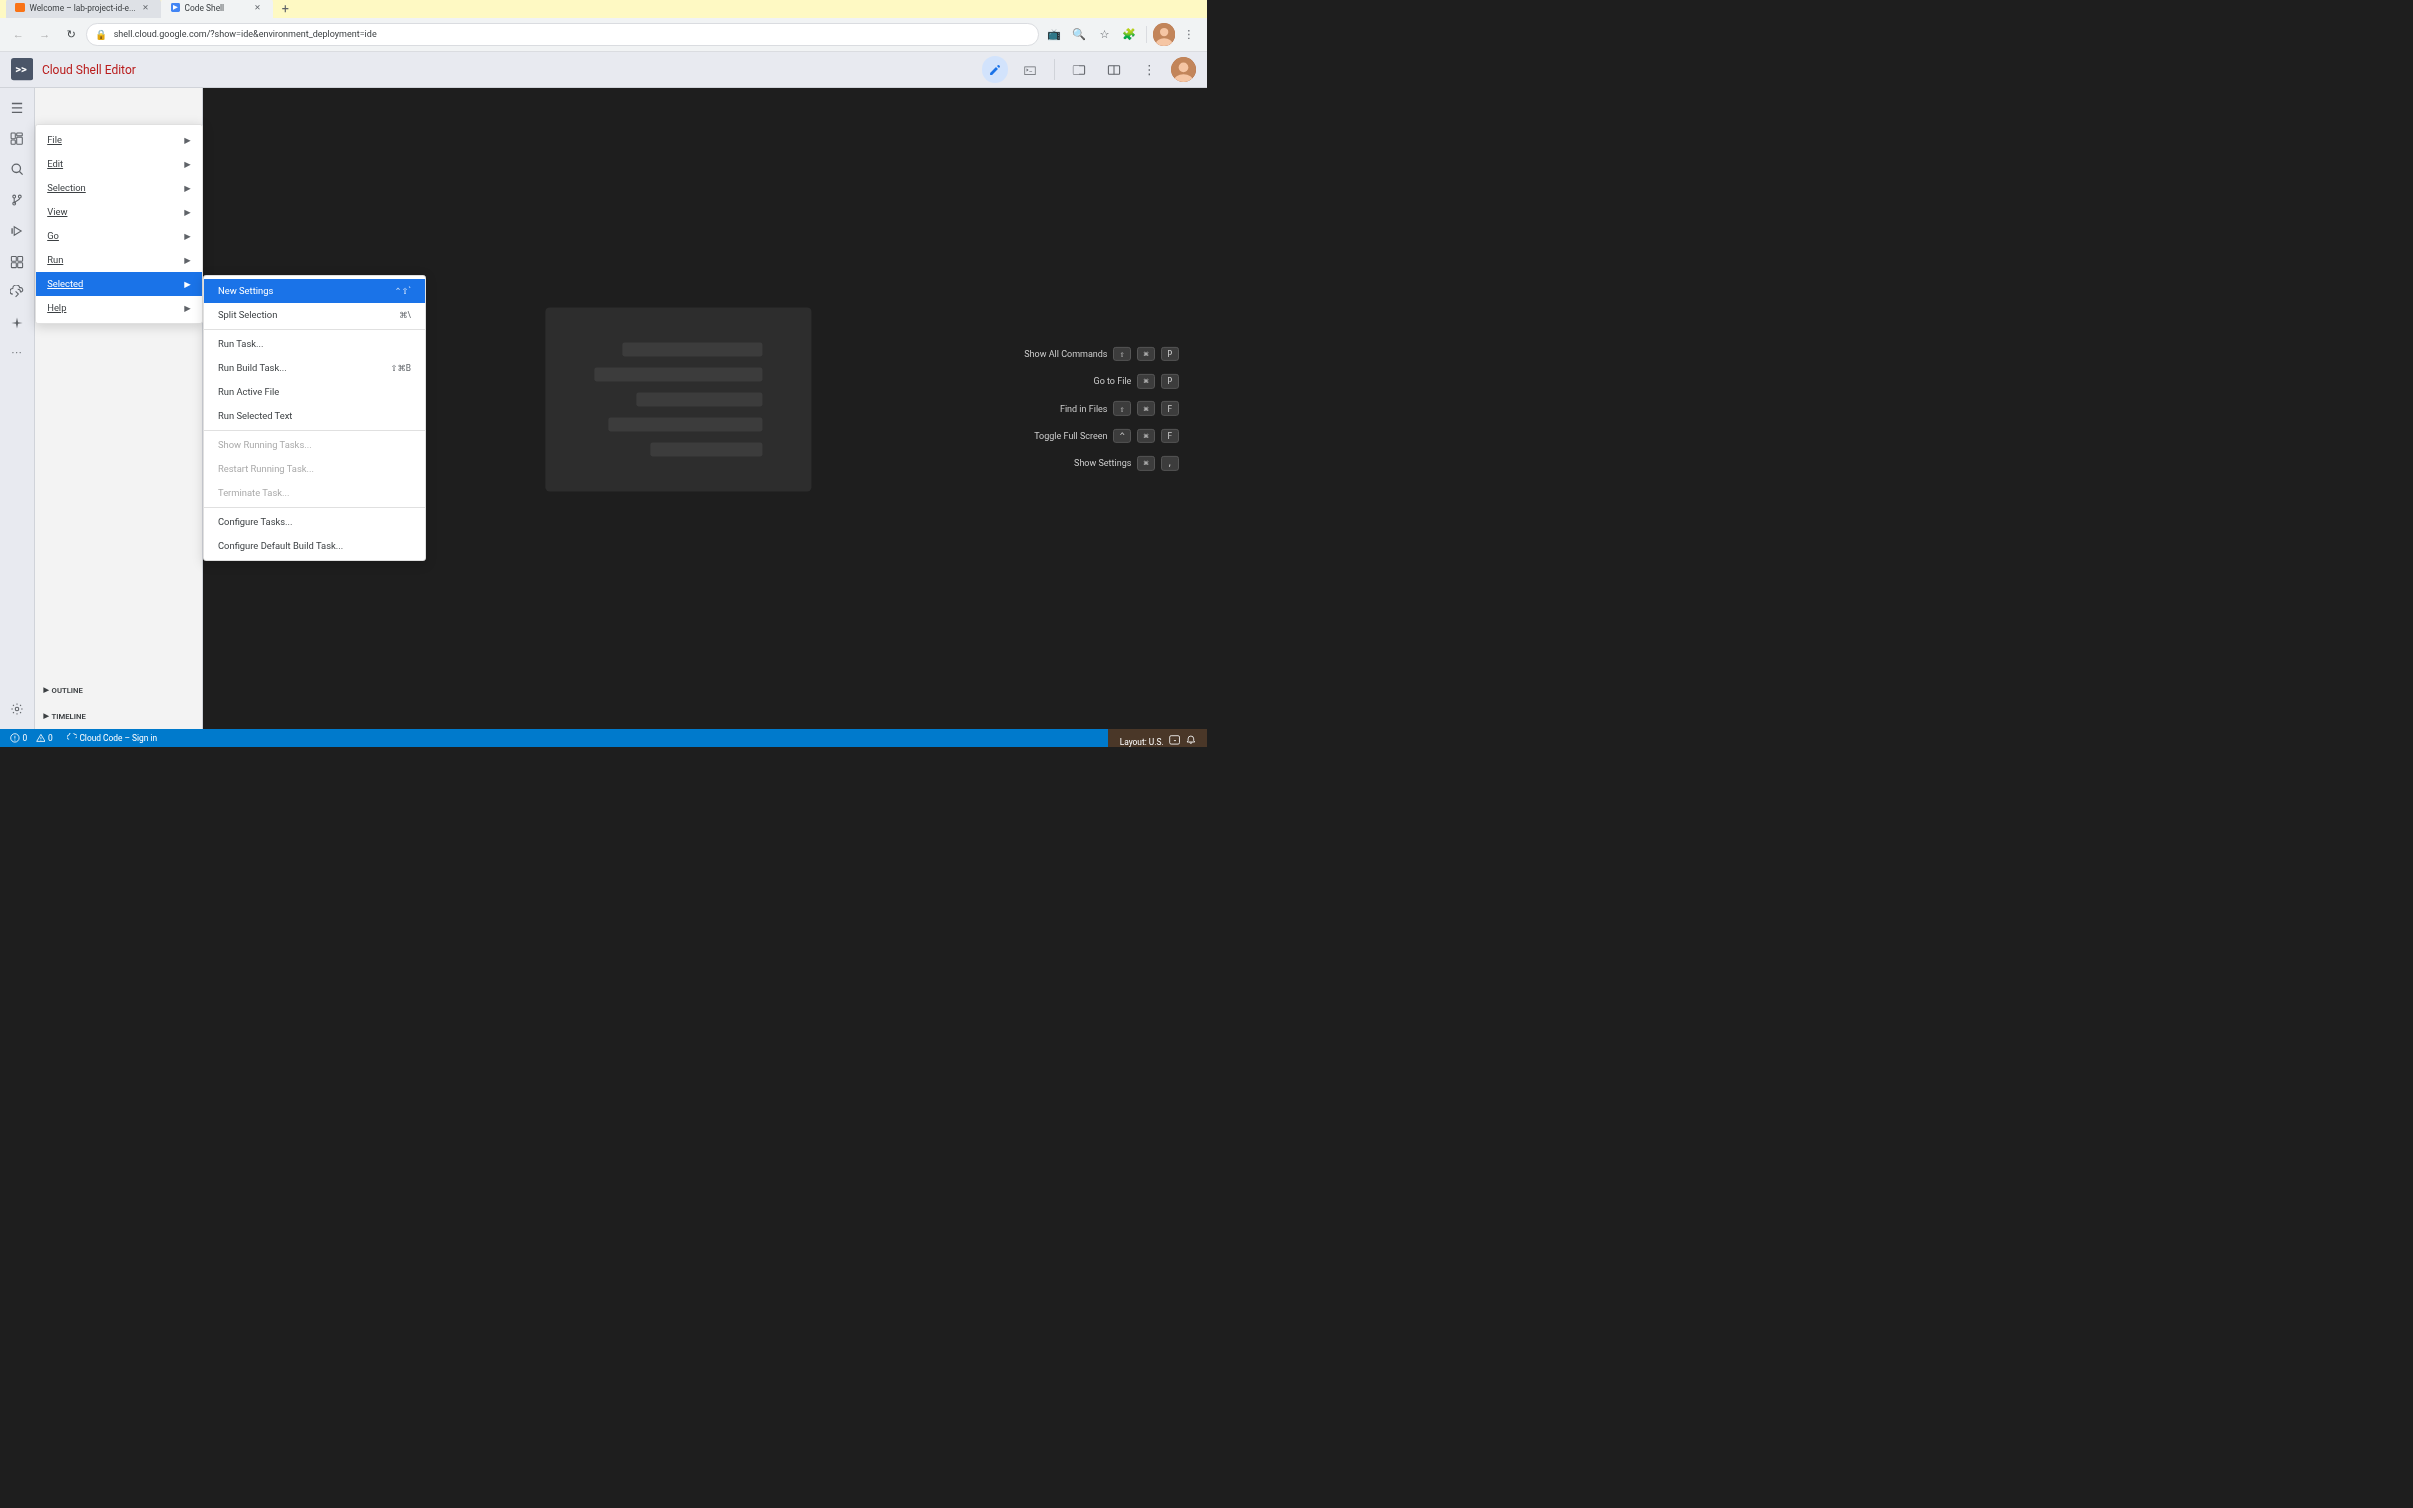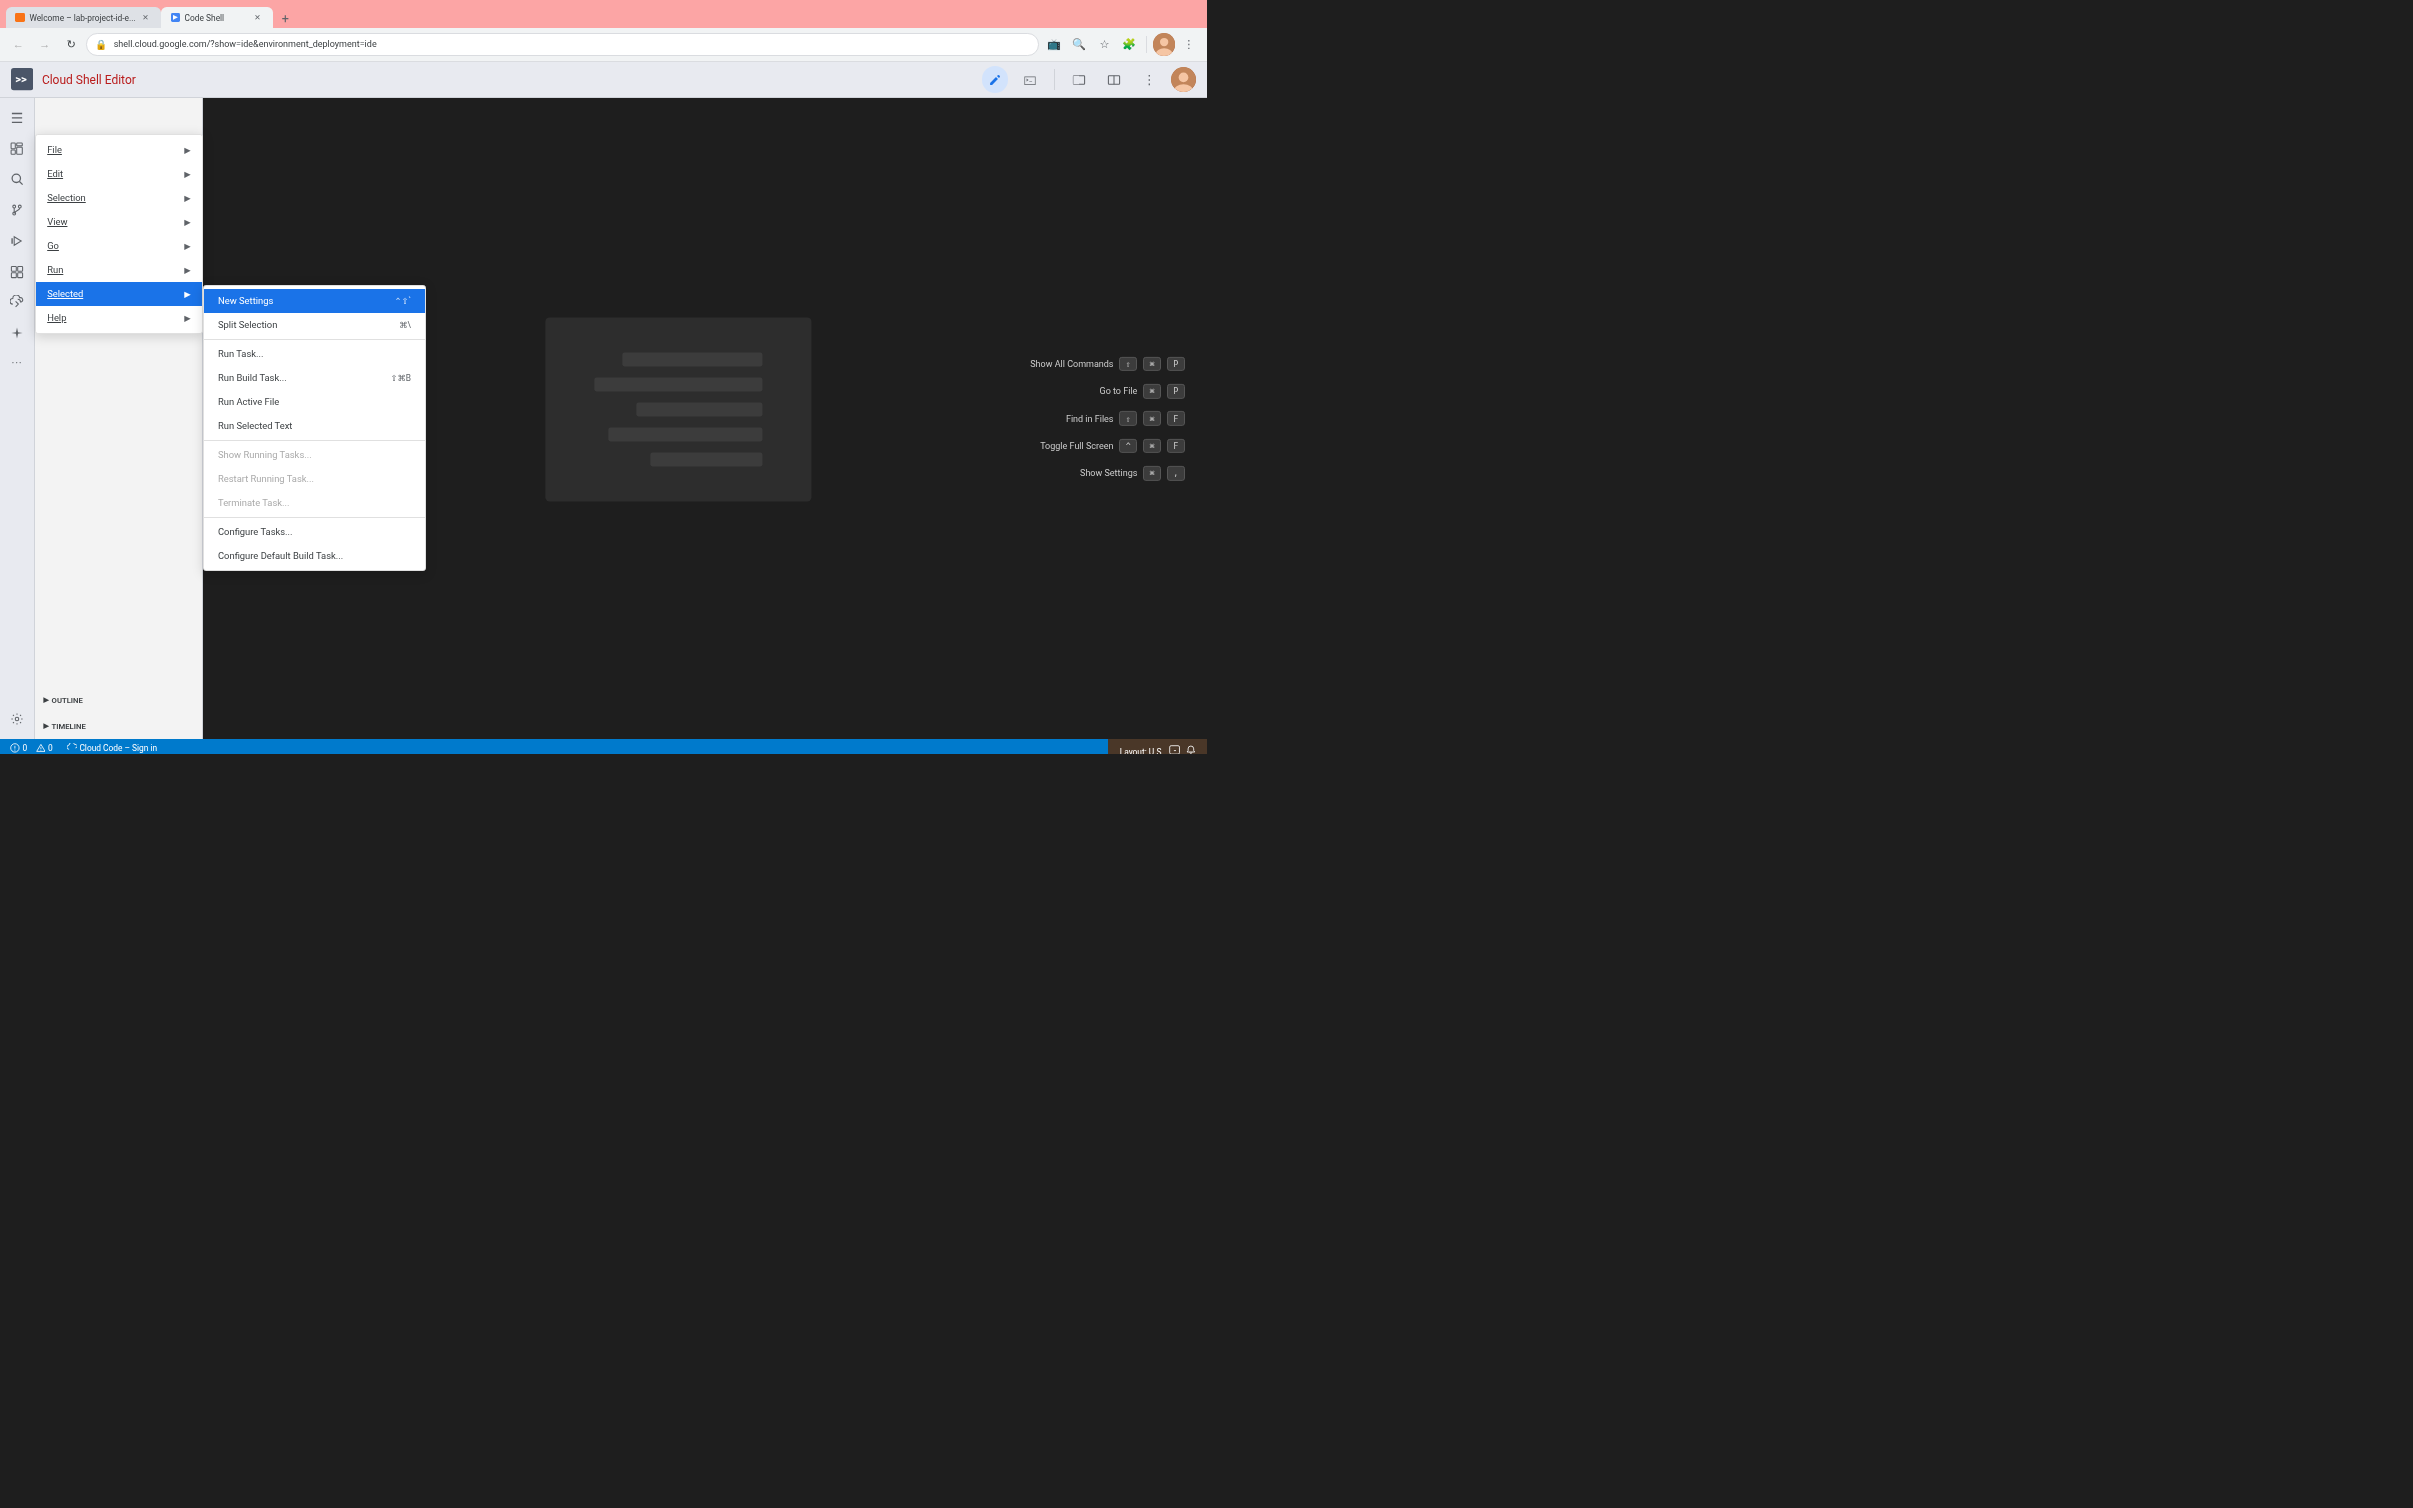--- a/index.html
+++ b/index.html
@@ -14,22 +14,22 @@
 
     
     .browser-chrome {
       background: #dee1e6;
       width: 100%;
     }
     .browser-tabs {
       display: flex;
       align-items: flex-end;
       padding: 4.2px 0 0 5.6px;
-      background: #fca5a5;
-      height: 28px;
+      background: #fef9c3;
+      height: 18px;
     }
     .tab {
       display: flex;
       align-items: center;
       padding: 0 9.8px;
       height: 21px;
       border-radius: 5.6px 5.6px 0 0;
       font-size: 8.4px;
       color: #3c4043;
       background: #dee1e6;
@@ -330,21 +330,21 @@
       background: #1e1e1e;
       display: flex;
       align-items: center;
       justify-content: center;
       position: relative;
     }
 
     
     .shortcuts-panel {
       position: absolute;
-      right: 22px;
+      right: 28px;
       top: 50%;
       transform: translateY(-50%);
       display: flex;
       flex-direction: column;
       gap: 12.6px;
     }
     .shortcut-row {
       display: flex;
       align-items: center;
       gap: 5.6px;

